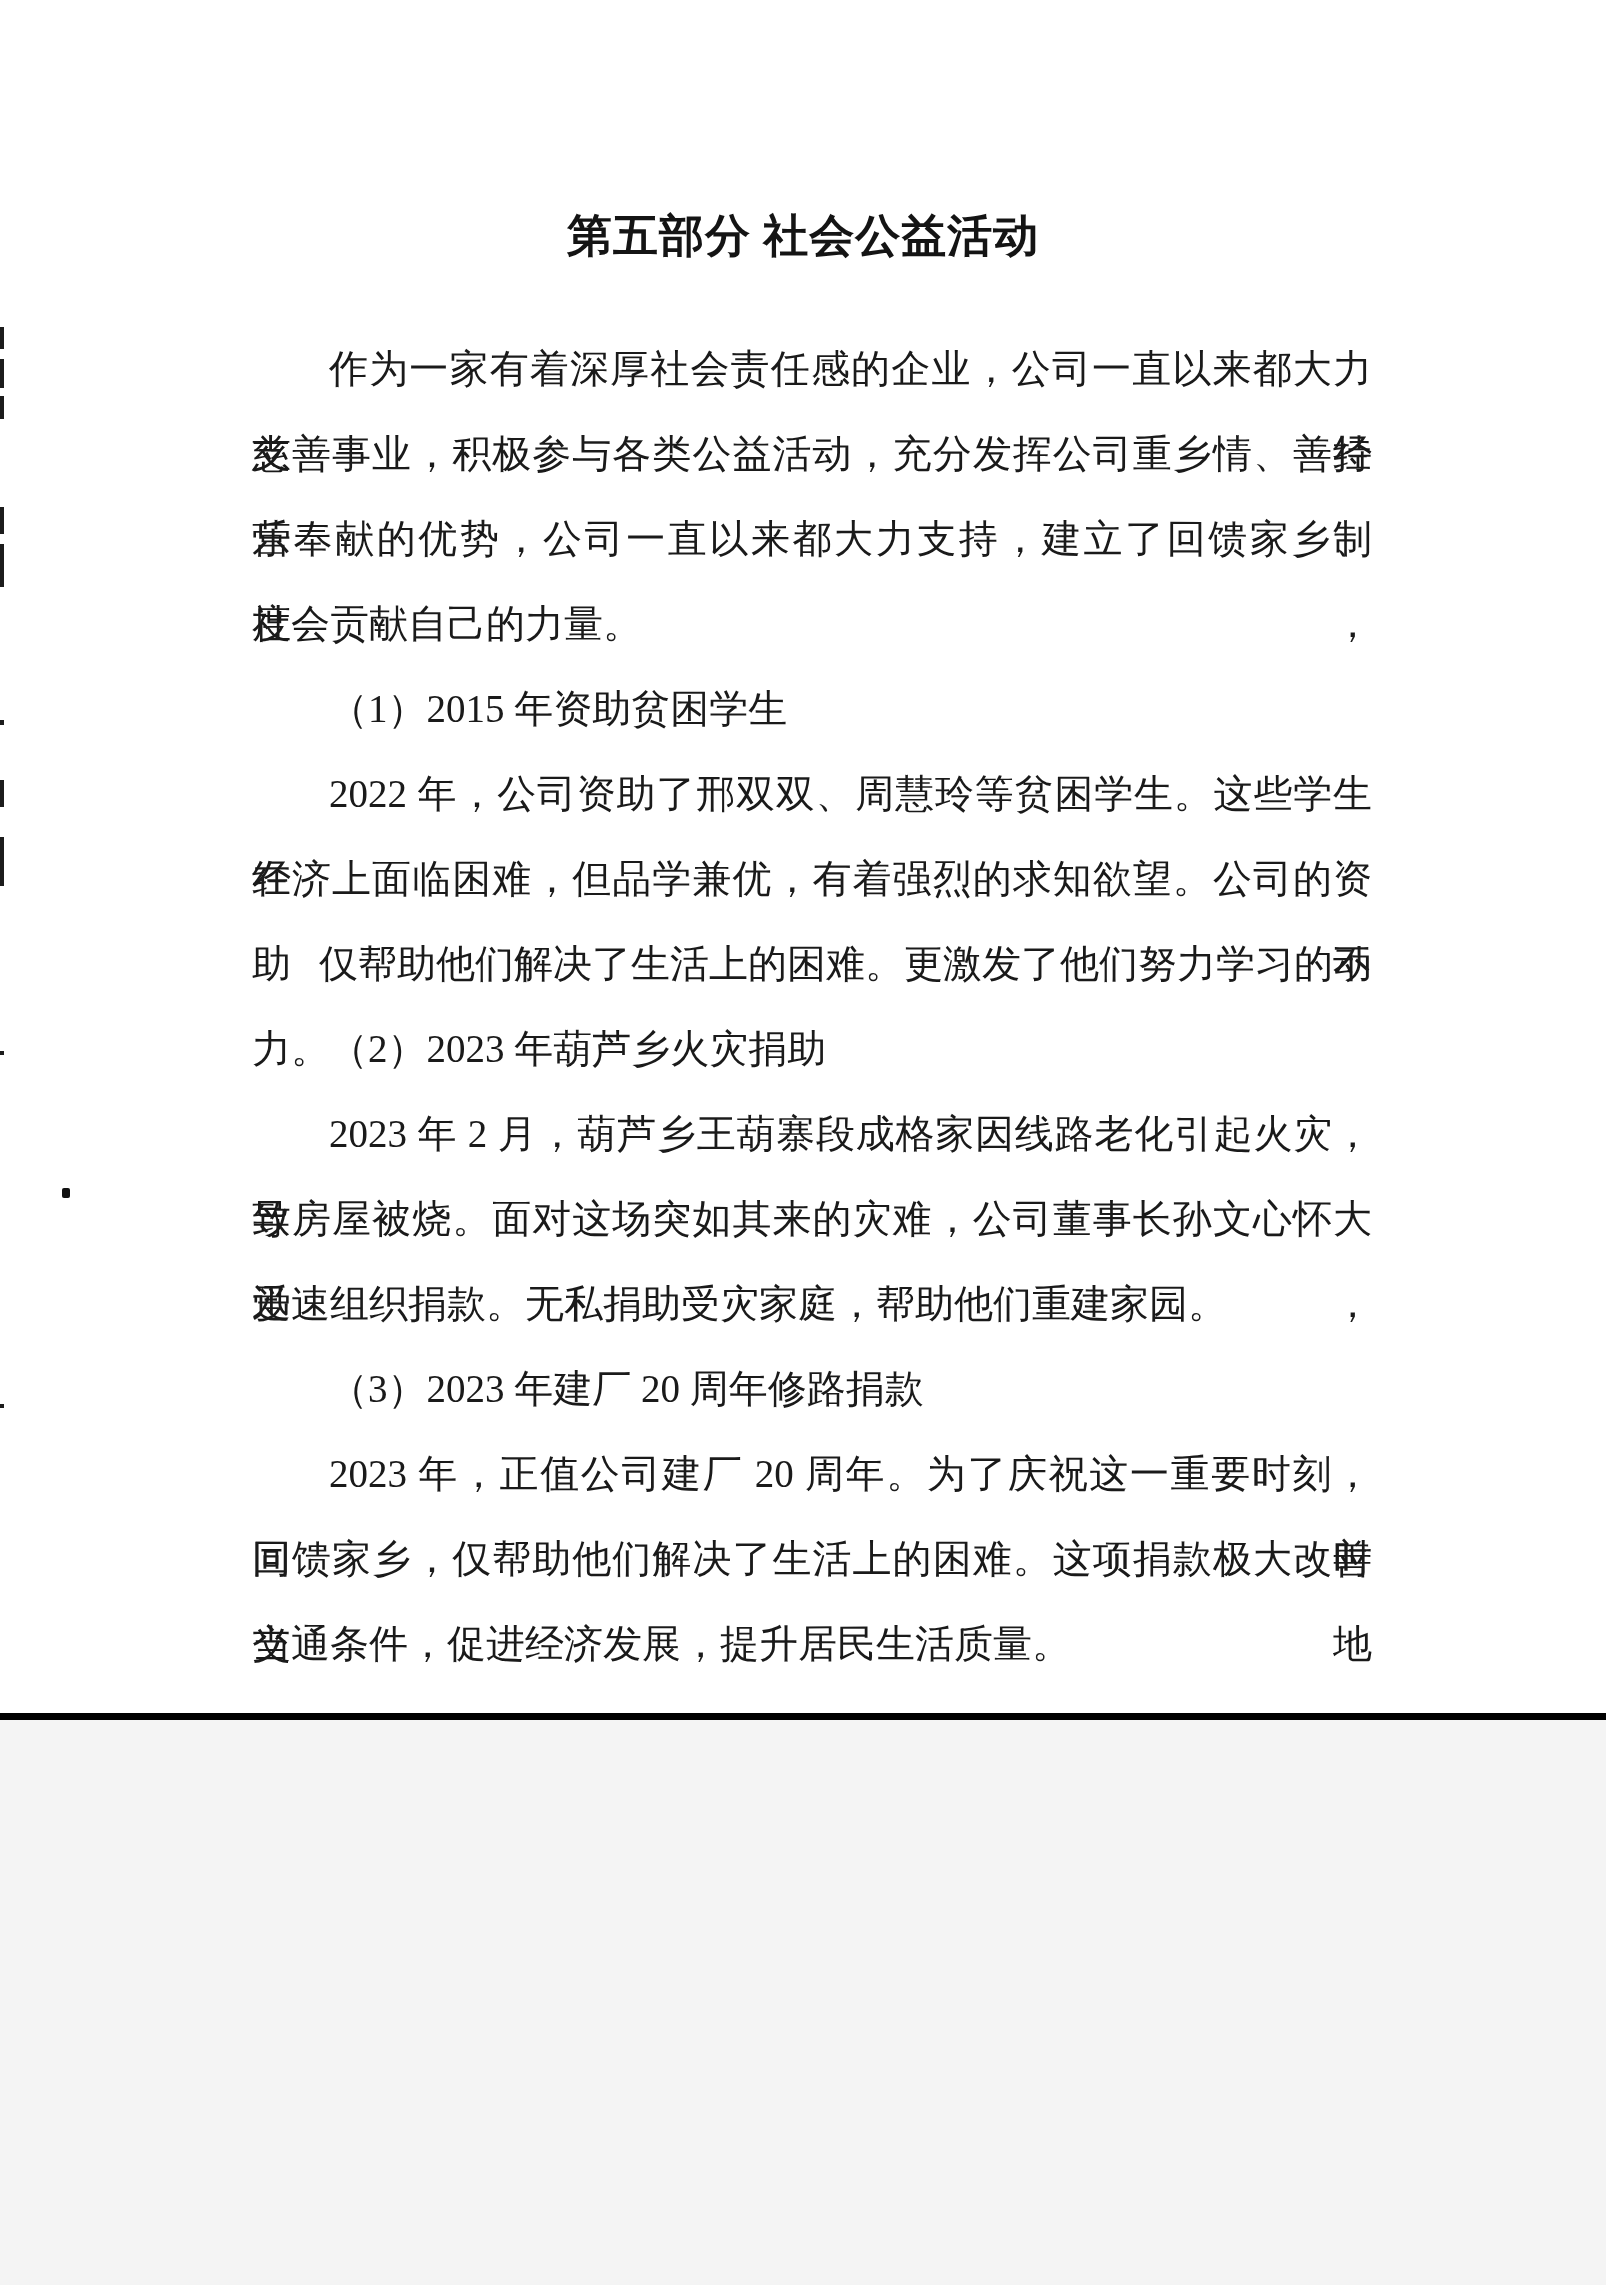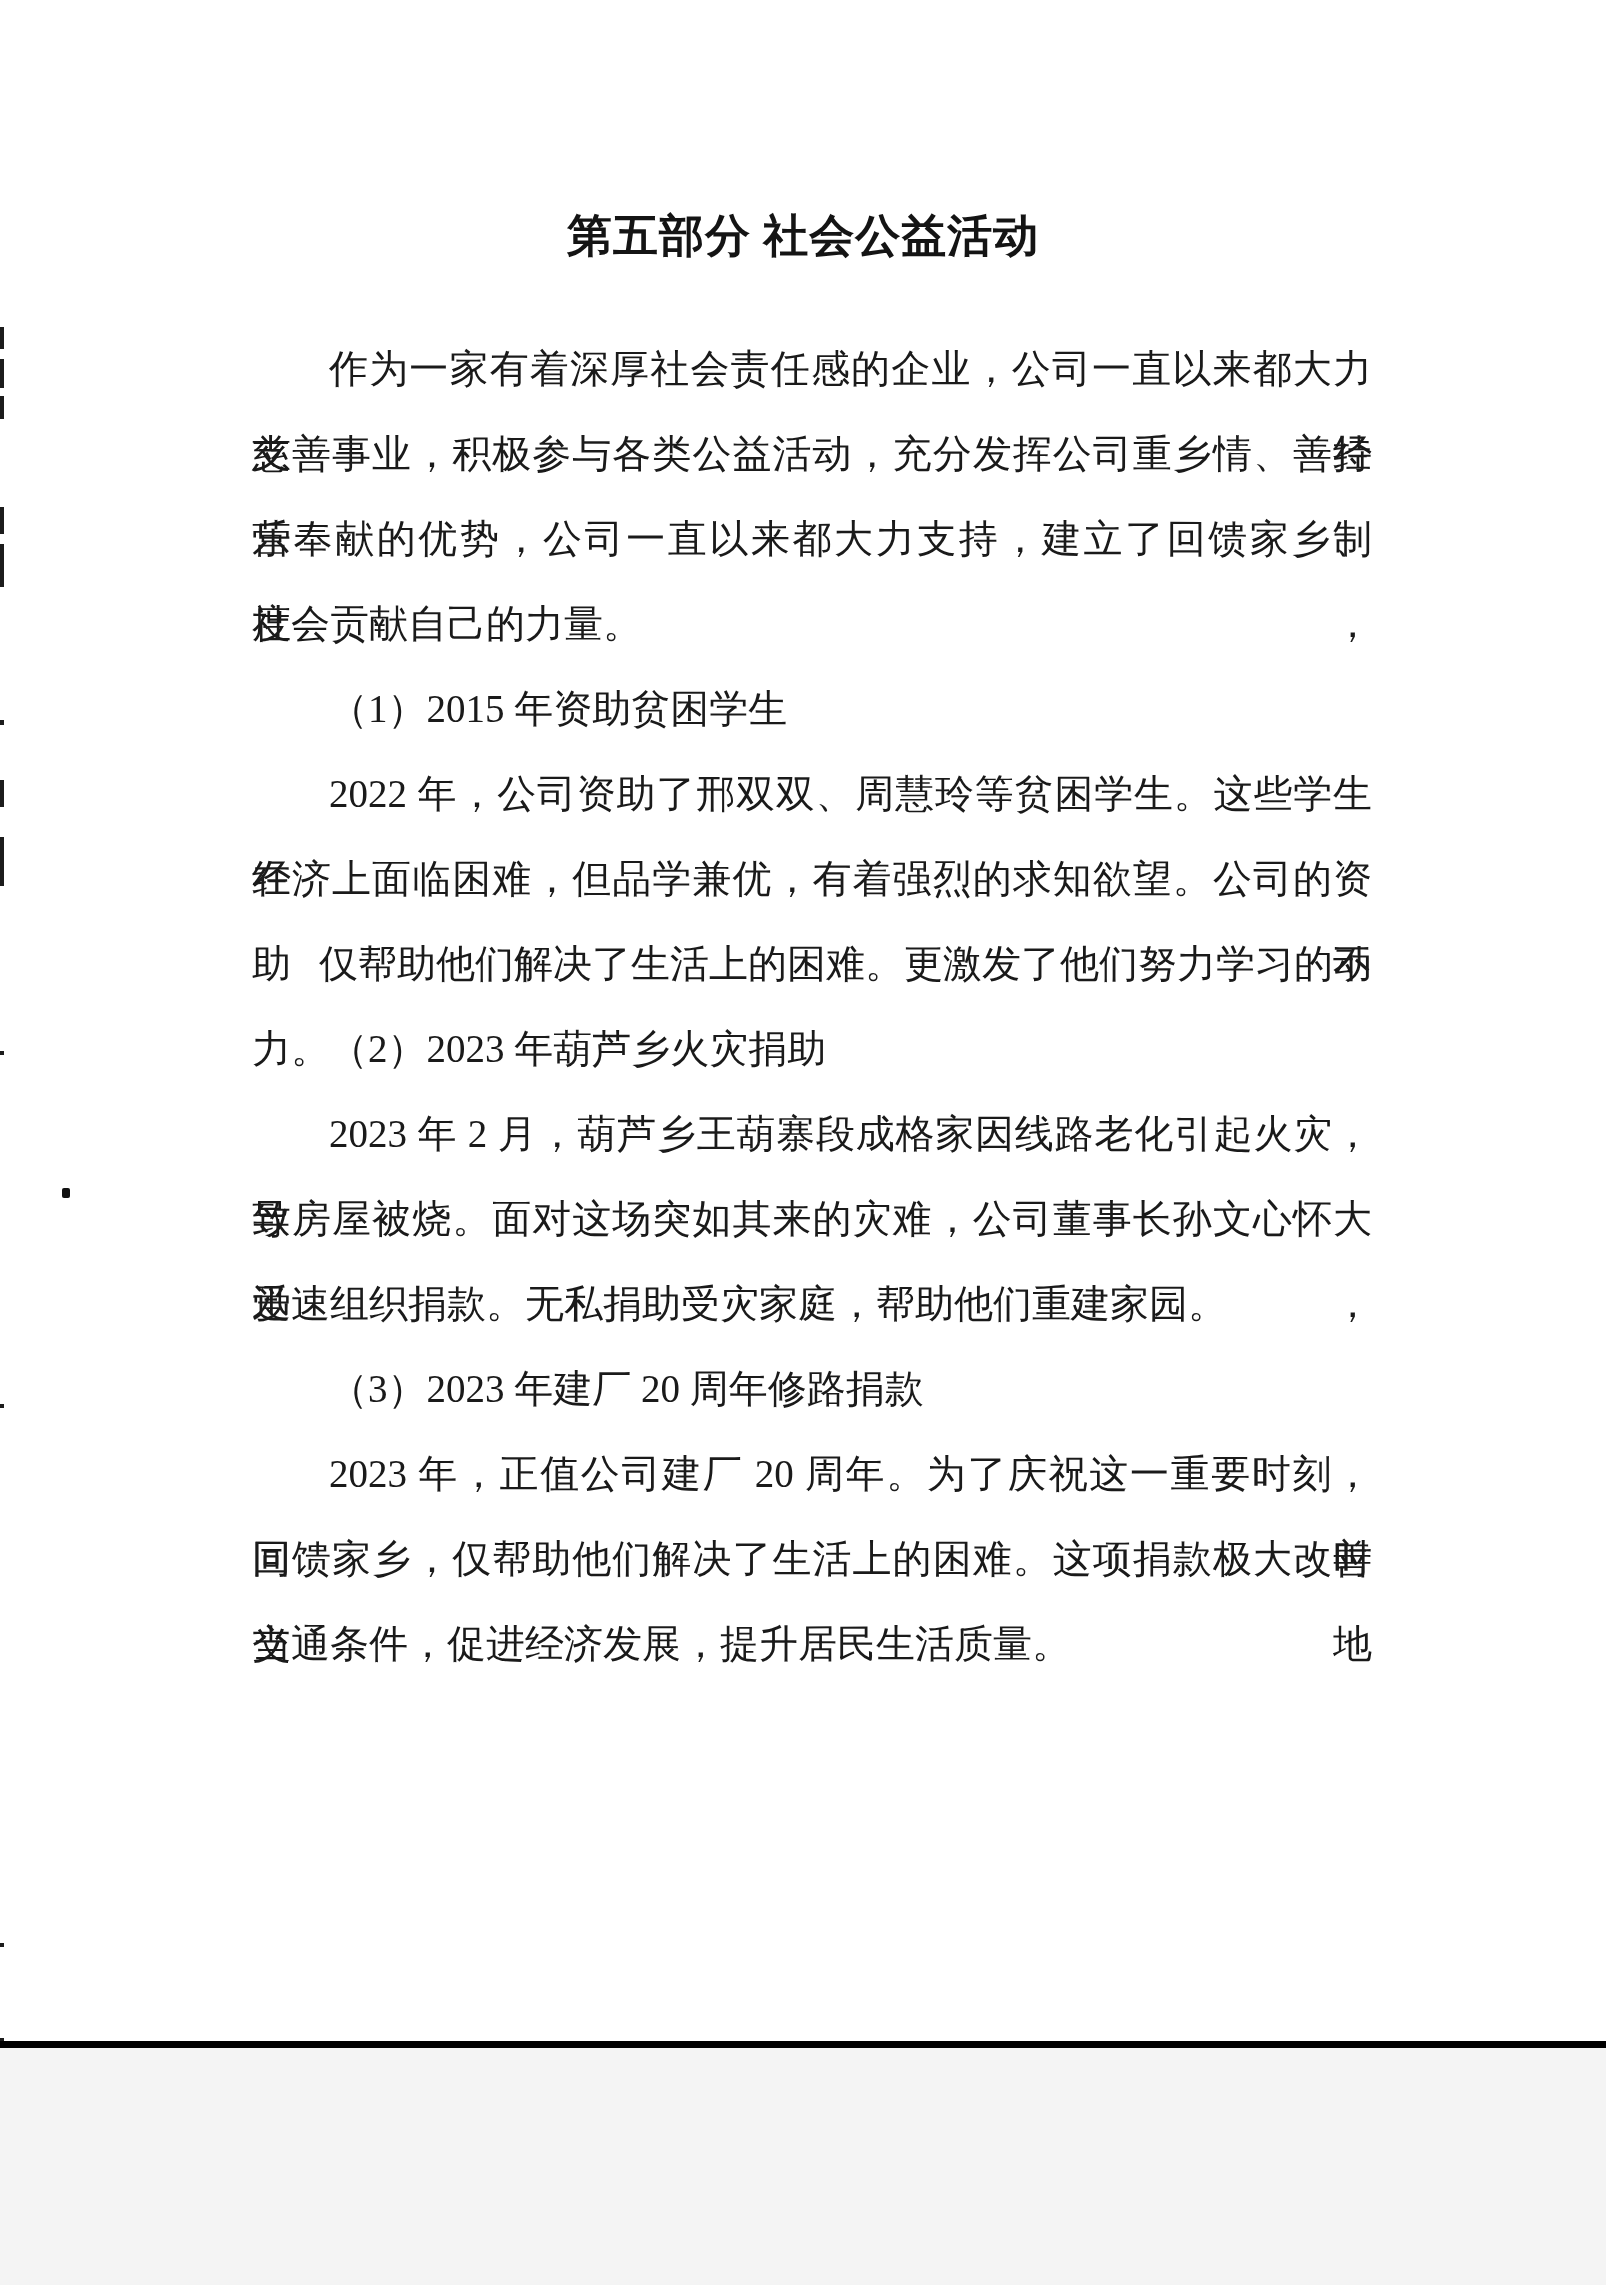--- a/index.html
+++ b/index.html
@@ -3,21 +3,21 @@
 <meta charset="utf-8">
 <style>
   html,body{margin:0;padding:0;}
   body{
     width:1606px;height:2286px;
     background:#f4f4f4;
     font-family:"Liberation Serif","DejaVu Serif",serif;
   }
   .page{
     position:relative;
-    width:1606px;height:2048px;
+    width:1606px;height:1720px;
     background:#ffffff;
     overflow:hidden;
   }
   .title{
     position:absolute;
     top:212px;left:0;width:100%;
     margin:0;
     text-align:center;
     font-size:45px;
     line-height:49px;

